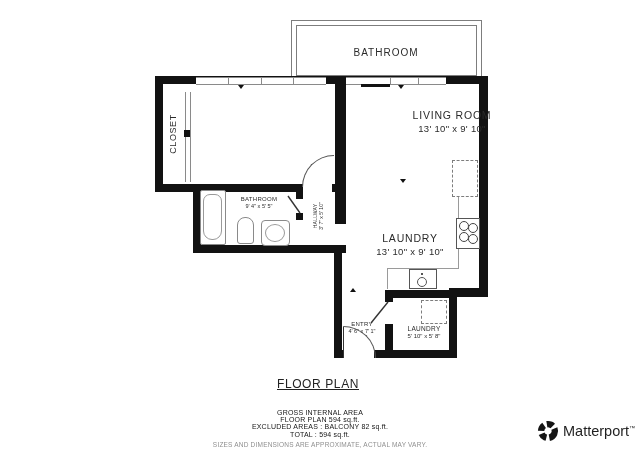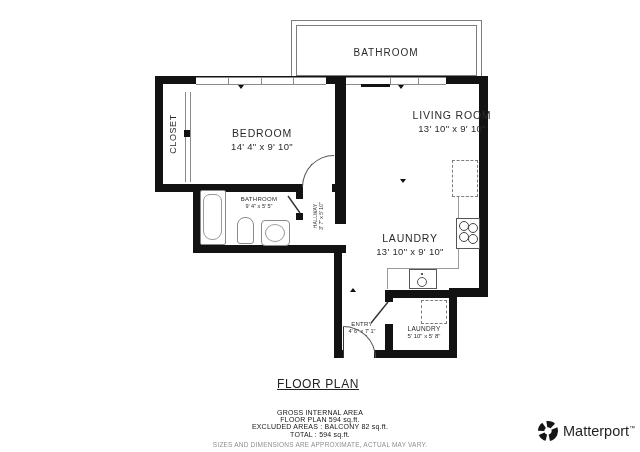--- a/index.html
+++ b/index.html
@@ -106,24 +106,20 @@
   </div>
   <div class="dashed" style="left:421px;top:300px;width:24px;height:22px;"></div>
 
   <div class="tri-dn" style="left:238px;top:85px;"></div>
   <div class="tri-dn" style="left:398px;top:85px;"></div>
   <div class="tri-dn" style="left:400px;top:179px;"></div>
   <div class="tri-up" style="left:350px;top:288px;"></div>
 
   <div class="lbl rot" style="left:173px;top:134px;font-size:9px;letter-spacing:0.6px;">CLOSET</div>
 
-  <div class="lbl" style="left:262px;top:139px;">
-    <div class="room-name">BEDROOM</div>
-    <div class="room-dims">14' 4" x 9' 10"</div>
-  </div>
 
   <div class="lbl" style="left:408px;top:121px;margin-left:44px;">
     <div class="room-name">LIVING ROOM</div>
     <div class="room-dims">13' 10" x 9' 10"</div>
   </div>
 
   <div class="lbl" style="left:259px;top:202px;">
     <div class="sm-name">BATHROOM</div>
     <div class="sm-dims">9' 4" x 5' 5"</div>
   </div>

